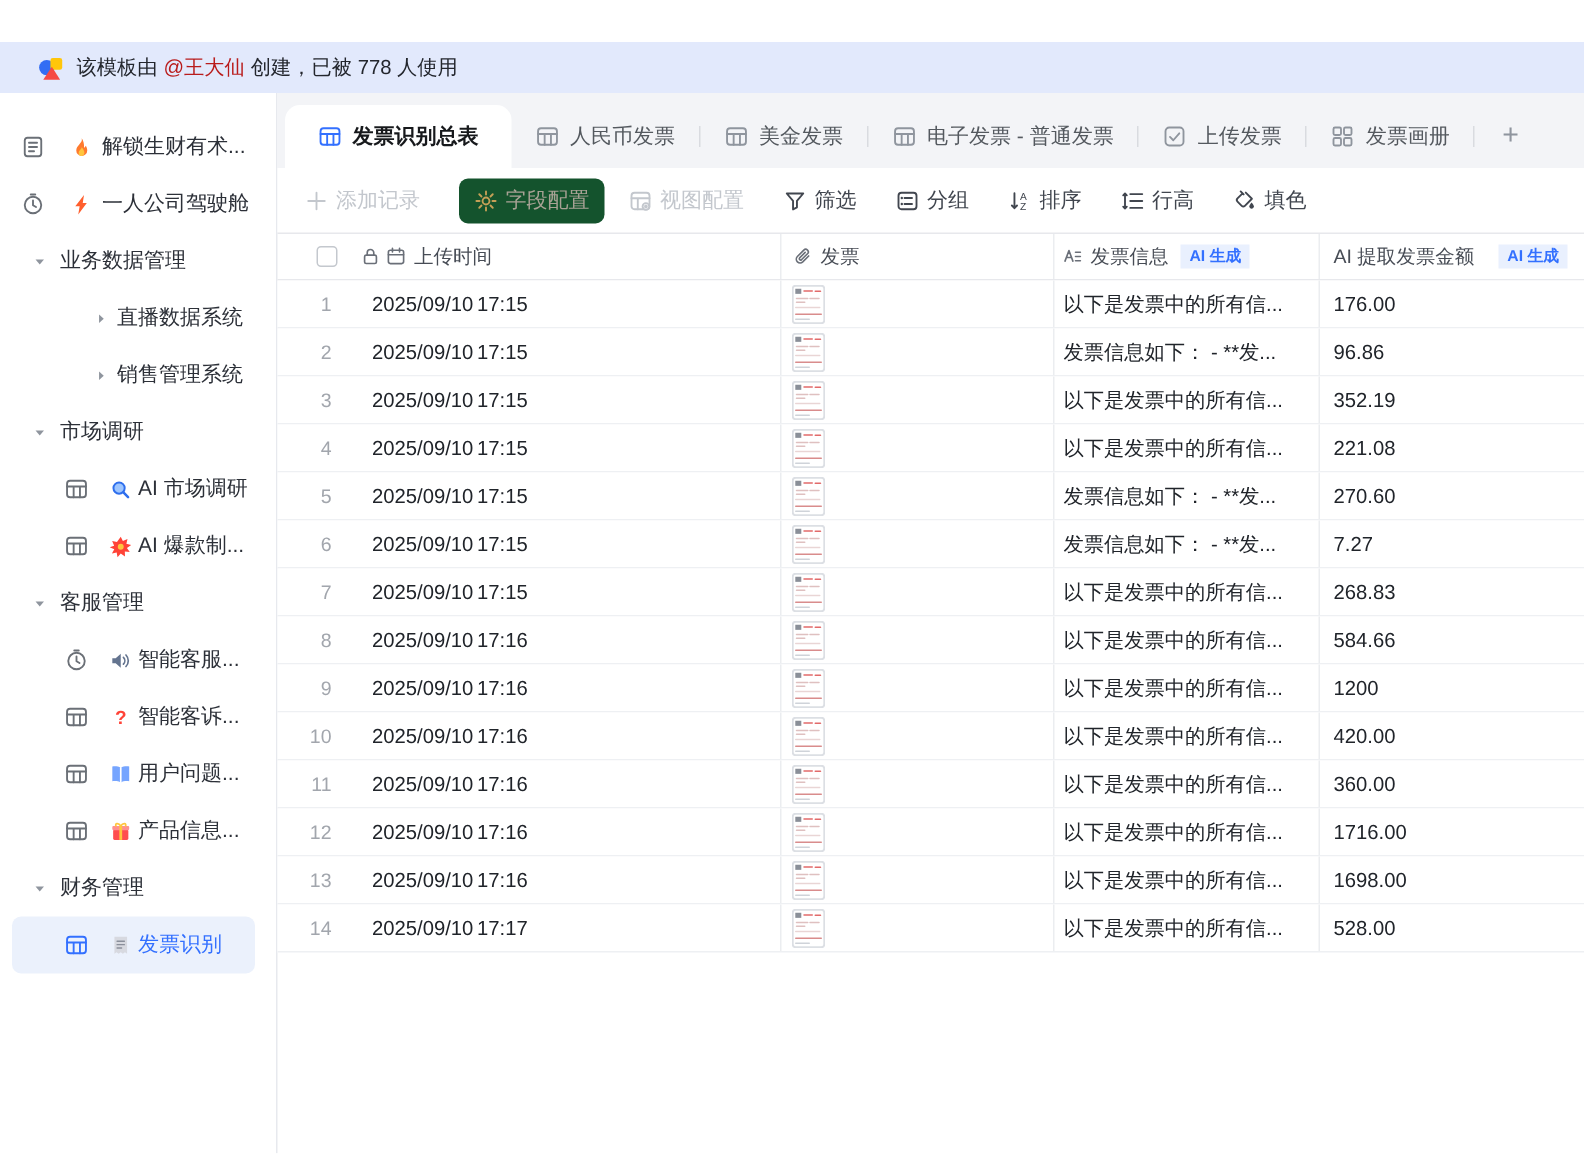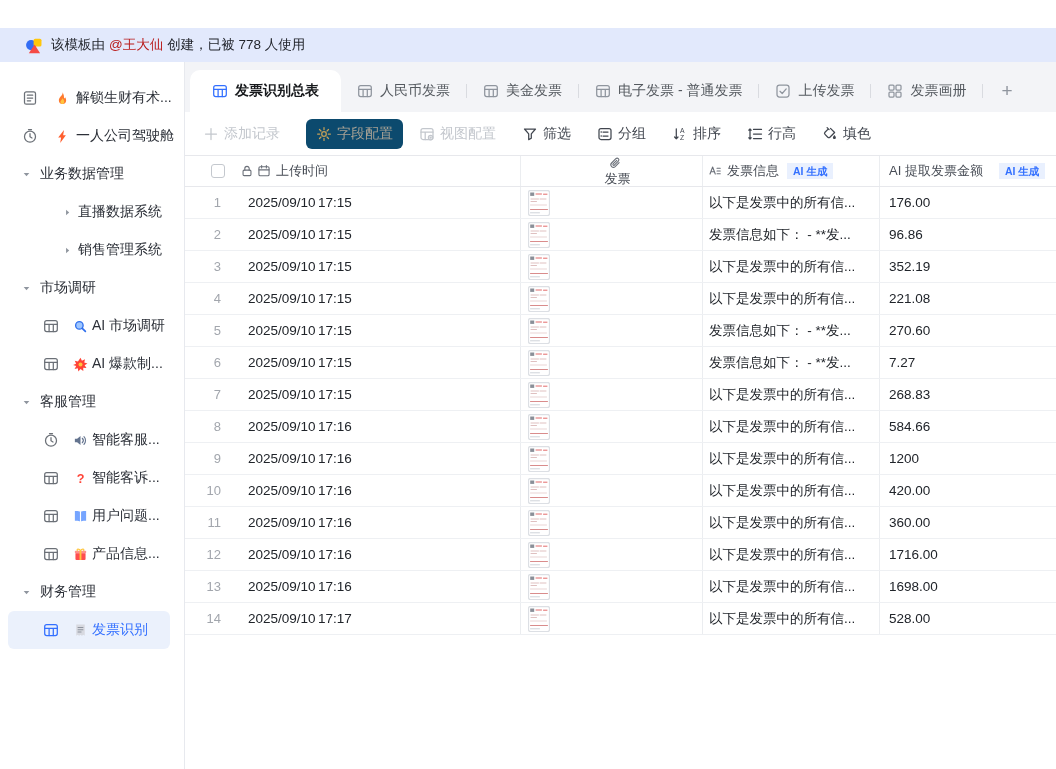--- a/index.html
+++ b/index.html
@@ -21,54 +21,54 @@
   .search-box input { width:100%; height:100%; border:1px solid #ccd5e6; border-radius:8px; padding:0 8px 0 30px; font-size:13px; color:#1f2329; outline:none; font-family:inherit; background:#fff; }
   .search-box input::placeholder { color:#a6abb3; }
   .search-ic { position:absolute; left:9px; top:7px; width:15px; height:15px; color:#8f959e; }
   .collapse-btn { margin-left:15px; font-size:18px; color:#646a73; cursor:pointer; line-height:1; }
   .nav { padding-top:17px; }
   .nav-item { height:38px; display:flex; align-items:center; font-size:14px; color:#2c3038; cursor:pointer; white-space:nowrap; }
   .nav-item .ic { width:16px; height:16px; color:#6b7077; flex:none; }
   .nav-item .mini { width:15px; height:15px; flex:none; }
   .nav-item .tri { width:9px; height:9px; color:#8f959e; flex:none; }
   .nav-item .lbl { margin-left:6px; overflow:hidden; text-overflow:ellipsis; }
-  .k-leaf { padding-left:22px; } .k-leaf .ic { margin-right:10px; } .k-leaf .mini { margin-right:0; }
+  .k-leaf { padding-left:14px; } .k-leaf .ic { margin-right:10px; } .k-leaf .mini { margin-right:0; }
   .k-group { padding-left:22px; } .k-group .lbl { margin-left:9px; }
   .k-subgroup { padding-left:63px; }
   .k-table { padding-left:43px; } .k-table .ic { margin-right:7px; } .k-table .mini { margin-right:0; } .k-table .lbl { margin-left:4px; }
   .nav-item.active { background:#ebf1fc; border-radius:6px; margin:0 14px 0 8px; padding-left:35px; color:#3370ff; }
   .nav-item.active .ic { color:#3370ff; }
   
   .main { flex:1; display:flex; flex-direction:column; min-width:0; }
   .tabbar { height:50px; background:#f3f4f7; display:flex; align-items:flex-end; padding-left:5px; }
   .tab { height:42px; display:flex; align-items:center; padding:0 16px; font-size:14px; color:#54595f; cursor:pointer; white-space:nowrap; }
   .tab .ic { width:16px; height:16px; margin-right:7px; color:#8f959e; flex:none; }
   .tab.active { background:#fff; border-radius:10px 10px 0 0; color:#17191c; font-weight:bold; padding:0 22px; }
   .tab.active .ic { color:#3370ff; }
   .tab-div { width:1px; height:14px; background:#d9dbe0; align-self:flex-end; margin-bottom:14px; flex:none; }
   .tab-add { height:42px; display:flex; align-items:center; justify-content:center; color:#8f959e; font-size:19px; padding:0 18px; cursor:pointer; }
   .toolbar { height:43px; background:#fff; display:flex; align-items:center; padding-left:18px; font-size:14px; color:#41464f; }
   .tb-item { display:flex; align-items:center; margin-right:26px; cursor:pointer; white-space:nowrap; }
   .tb-item .ic { width:16px; height:16px; margin-right:5px; flex:none; }
   .tb-item.disabled { color:#c3c7cd; }
-  .tb-item.highlight { background:#0c4a6e; border-radius:6px; padding:6px 10px; color:#a8a295; margin-right:16px; }
+  .tb-item.highlight { background:#14532d; border-radius:6px; padding:6px 10px; color:#a8a295; margin-right:16px; }
   .tb-item.highlight .ic { color:#c5a057; }
   
   .thead { display:flex; height:32px; border-top:1px solid #e7e8ec; border-bottom:1px solid #e7e8ec; font-size:13px; color:#474c55; }
   .th,.td { height:100%; display:flex; align-items:center; overflow:hidden; }
   .c1 { width:335px; flex:none; }
   .c2 { width:182px; flex:none; border-left:1px solid #ebedf0; }
   .c3 { width:177px; flex:none; border-left:1px solid #ebedf0; }
   .c4 { flex:1; border-left:1px solid #ebedf0;gap:8px; }
   .th.c1 { padding-left:26px; }
   .checkbox { width:14px; height:14px; border:1.5px solid #c4c8ce; border-radius:3px; flex:none; }
   .hic { width:14px; height:14px; color:#6a6f78; flex:none; }
   .th .hlbl { margin-left:5px; white-space:nowrap; }
   .badge { margin-left:8px; background:#e9f0fe; color:#3370ff; font-size:10.5px; font-weight:bold; padding:3px 6px; border-radius:0; line-height:1; white-space:nowrap; flex:none; }
-  .th.c2 { padding-left:7px;flex-direction:column; } .th.c3 { padding-left:5px; } .th.c4 { padding-left:9px; }
+  .th.c2 { padding-left:7px; } .th.c3 { padding-left:5px; } .th.c4 { padding-left:9px; }
   .tr { display:flex; height:32px; border-bottom:1px solid #eef0f3; font-size:13.5px; color:#20242a; background:#fff; }
   .td .num { width:36px; text-align:right; color:#a2a6ad; font-size:13px; flex:none; }
   .td .date { margin-left:27px; width:70px; flex:none; }
   .td .time { flex:none; }
   .td.c2 { padding-left:7px; } .td.c3 { padding-left:6px; } .td.c4 { padding-left:9px; }
   .thumb { width:22px; height:26px; flex:none; cursor:pointer; }
   .cellline { white-space:nowrap; overflow:hidden; }
   svg { display:block; }
 </style>
 </head>

